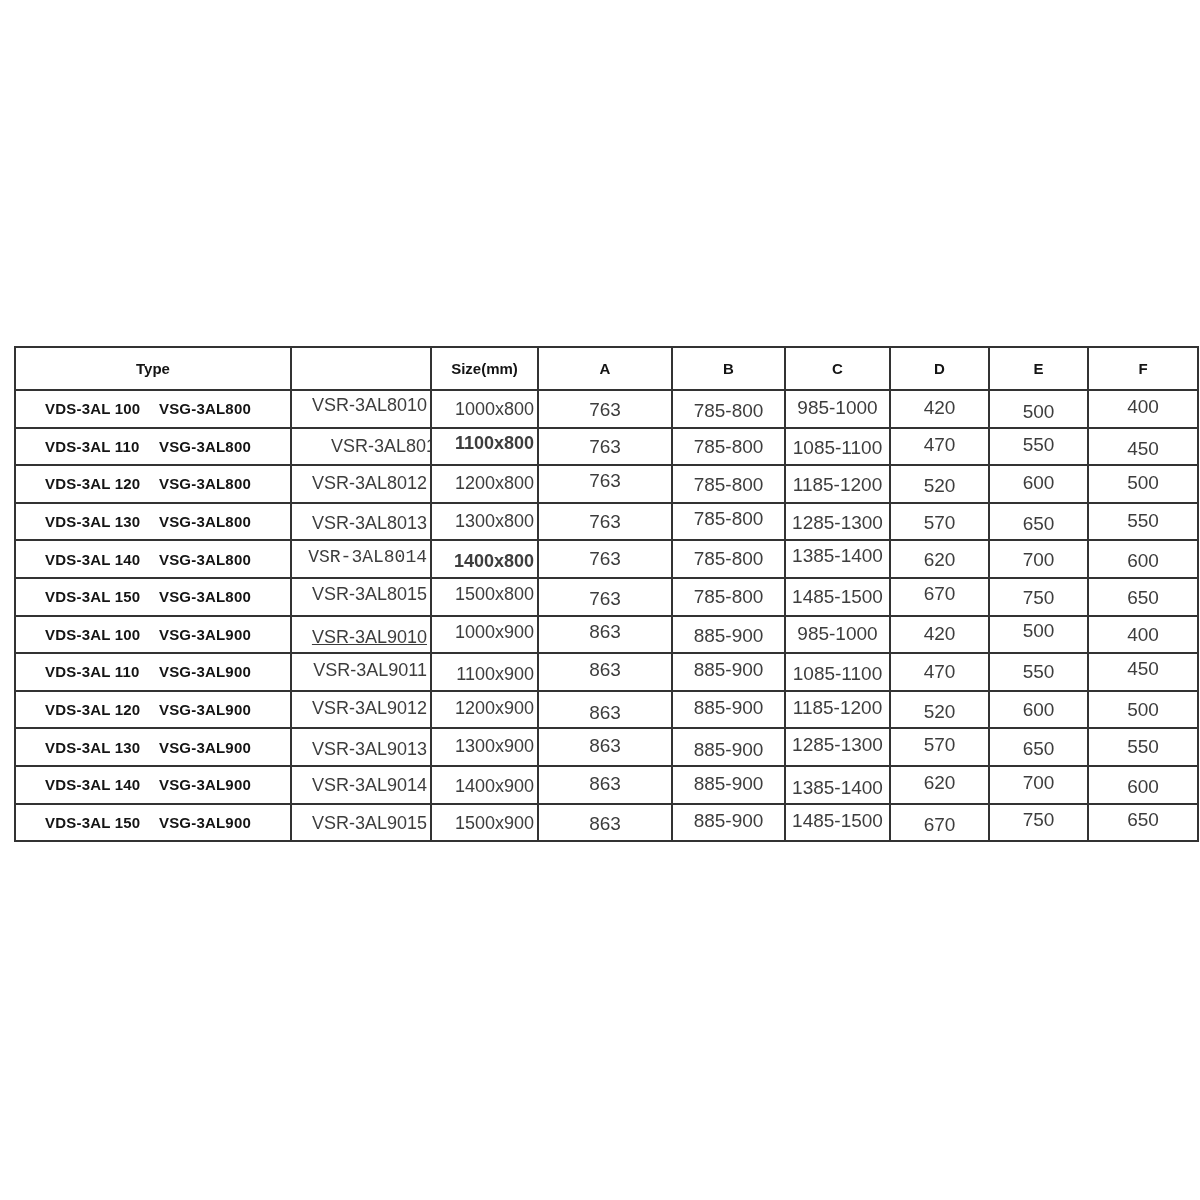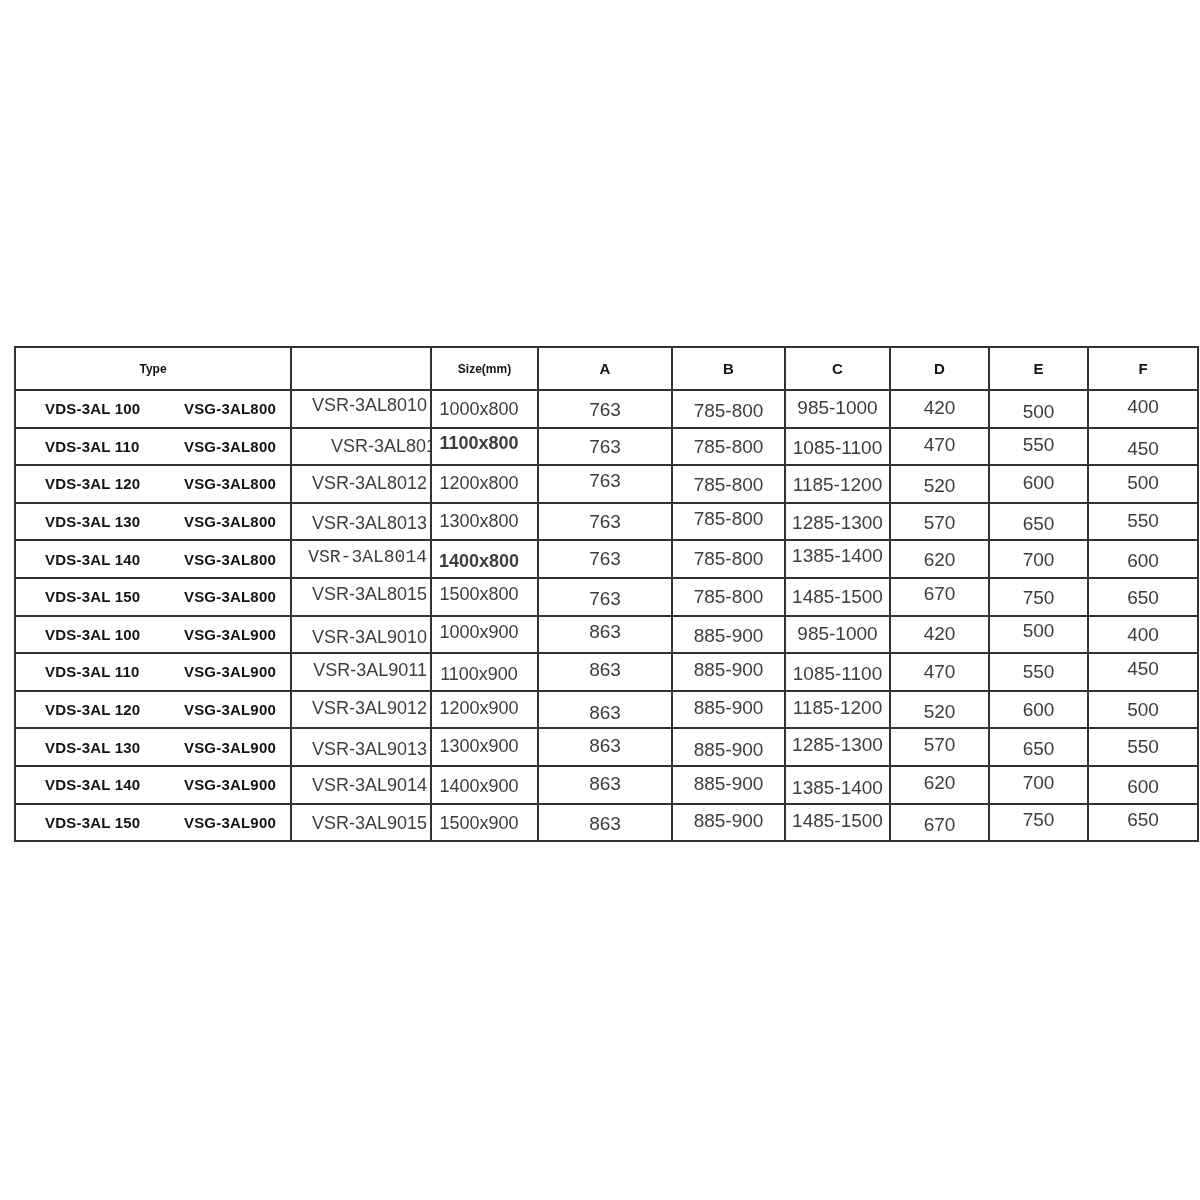--- a/index.html
+++ b/index.html
@@ -31,43 +31,43 @@
     border:2px solid var(--border);
     padding:0;
     text-align:center;
     vertical-align:middle;
     overflow:hidden;
     white-space:nowrap;
   }
   .spec-table thead tr{height:43px;}
   .spec-table tbody tr{height:37.6px;}
   th.hdr{
-    font-size:12px;
+    font-size:15px;
     font-weight:bold;
     color:var(--strong-text);
   }
   th.hdr-letter{
     font-size:15px;
     font-weight:bold;
     color:var(--strong-text);
   }
   td.type-cell .type-wrap{
     display:flex;
     justify-content:space-between;
     align-items:center;
-    padding:0 14px 0 29px;
+    padding:0 39px 0 29px;
   }
   td.type-cell .type-txt{
     font-size:15px;
     font-weight:bold;
     color:var(--strong-text);
     letter-spacing:0.2px;
   }
   td.model-cell{text-align:right;padding-right:3px;}
-  td.size-cell{padding-right:11px;margin-left:47px;}
+  td.size-cell{text-align:right;padding-right:3px;margin-left:47px;}
   td .cell-txt{
     display:inline-block;
     font-size:19px;
     color:var(--data-text);
   }
   td.model-cell .cell-txt,
   td.size-cell .cell-txt{font-size:18px;}
 </style>
 </head>
 <body>
@@ -195,21 +195,21 @@
           <td class="value-cell"><span class="cell-txt" style="transform: translateY(1px);">750</span></td>
           <td class="value-cell"><span class="cell-txt" style="transform: translateY(1px);">650</span></td>
         </tr>
         <tr>
           <td class="type-cell">
             <div class="type-wrap">
               <span class="type-txt">VDS-3AL 100</span>
               <span class="type-txt">VSG-3AL900</span>
             </div>
           </td>
-          <td class="model-cell"><span class="cell-txt" style="transform: translateY(3px);">VSR-3AL9010</span></td>
+          <td class="model-cell"><span class="cell-txt" style="transform: translateY(3px); text-decoration: underline;">VSR-3AL9010</span></td>
           <td class="size-cell"><span class="cell-txt" style="transform: translateY(-2px);">1000x900</span></td>
           <td class="value-cell"><span class="cell-txt" style="transform: translateY(-2px);">863</span></td>
           <td class="value-cell"><span class="cell-txt" style="transform: translateY(2px);">885-900</span></td>
           <td class="value-cell"><span class="cell-txt" style="transform: translateY(0px);">985-1000</span></td>
           <td class="value-cell"><span class="cell-txt" style="transform: translateY(0px);">420</span></td>
           <td class="value-cell"><span class="cell-txt" style="transform: translateY(-3px);">500</span></td>
           <td class="value-cell"><span class="cell-txt" style="transform: translateY(1px);">400</span></td>
         </tr>
         <tr>
           <td class="type-cell">

